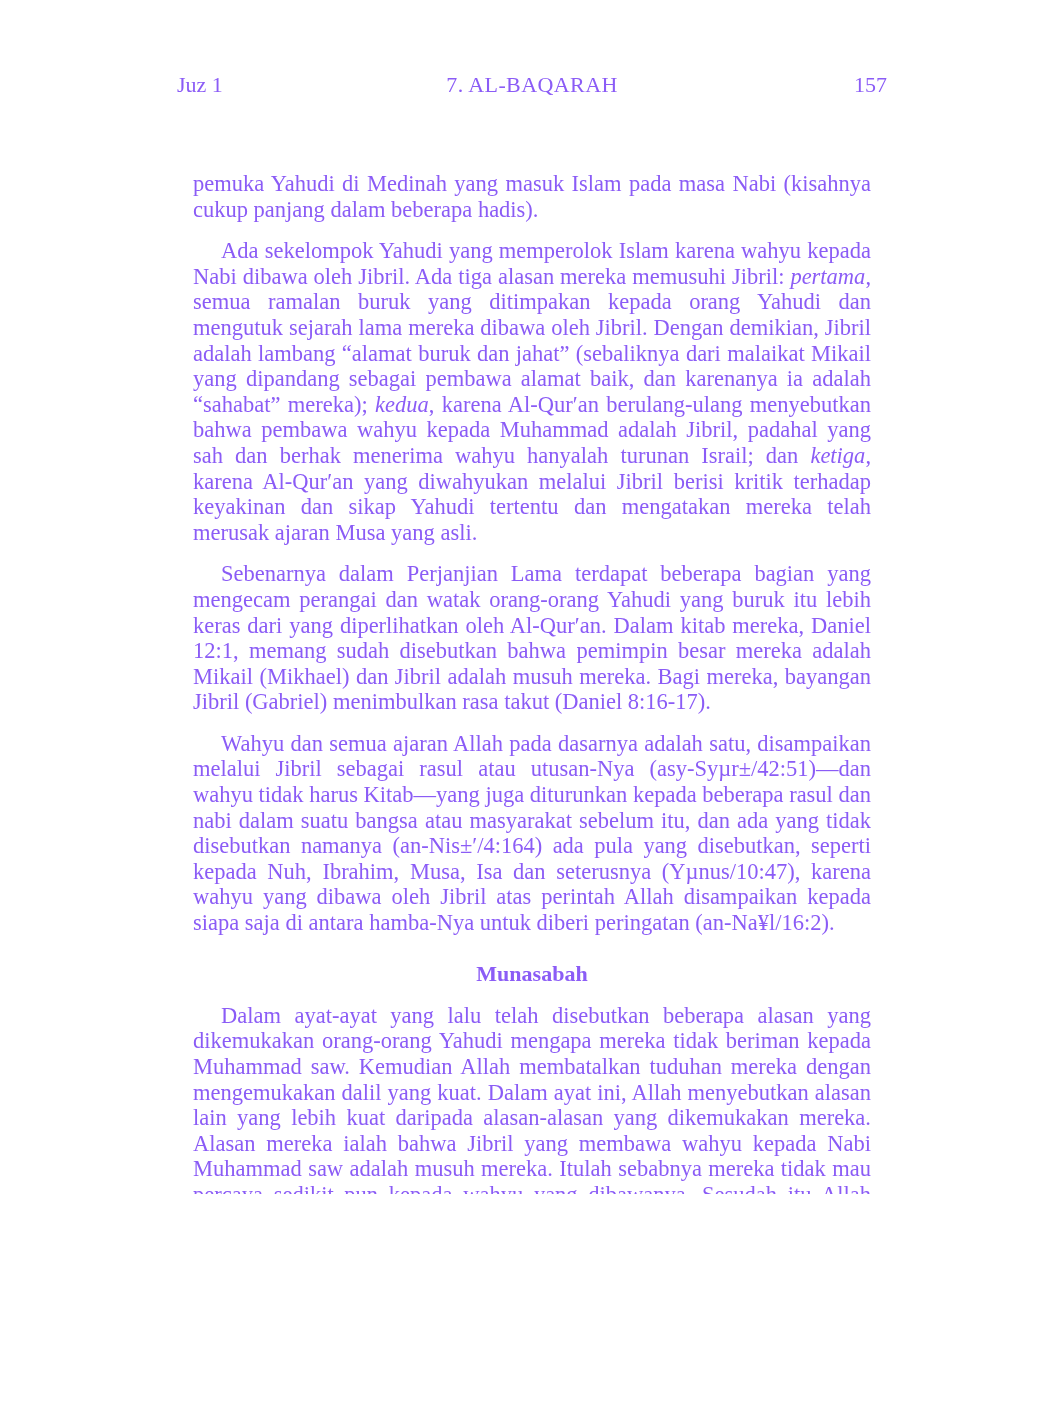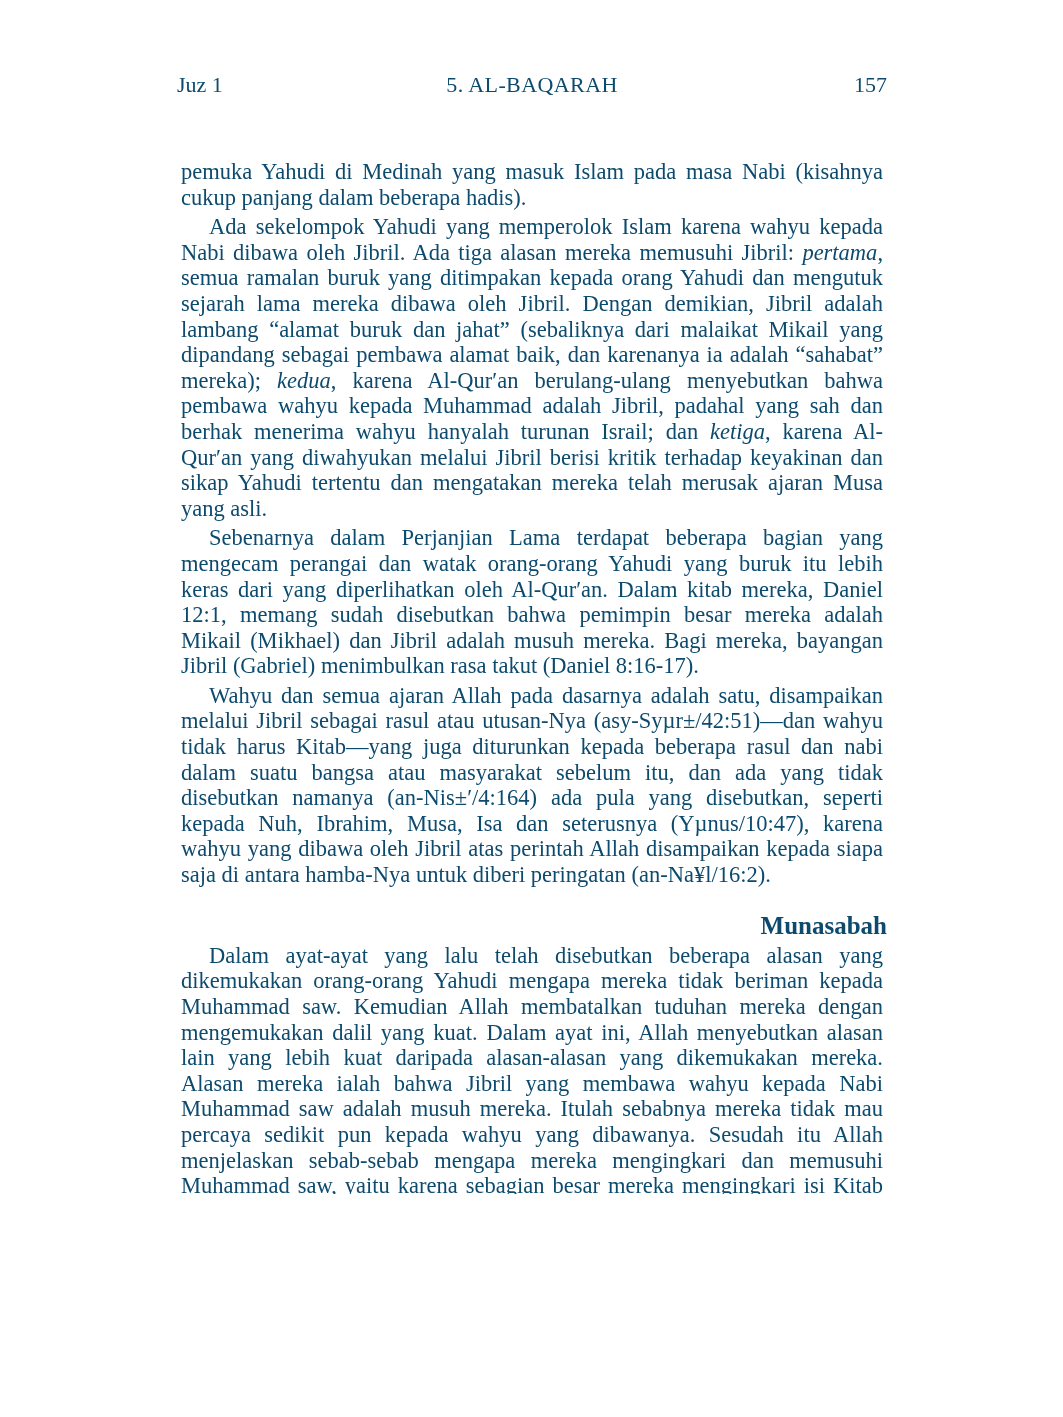--- a/index.html
+++ b/index.html
@@ -2,21 +2,21 @@
 <html><head>
 <meta charset="utf-8">
 <style>
   html, body { margin: 0; padding: 0; background: #ffffff; }
   .page {
     position: relative;
     width: 1063px;
     height: 1194px;
     background: #ffffff;
     font-family: "Liberation Serif", serif;
-    color: #0c4a6e;
+    color: #8b5cf6;
     overflow: hidden;
   }
   .running-header {
     position: absolute;
     top: 72px;
     left: 177px;
     width: 710px;
     display: grid;
     grid-template-columns: 1fr auto 1fr;
     align-items: baseline;
@@ -30,40 +30,40 @@
   .content {
     position: absolute;
     top: 155px;
     left: 177px;
     width: 710px;
     font-size: 22.5px;
     line-height: 25.6px;
     text-align: justify;
   }
   .content p {
-    margin: 4px;
+    margin: 16px;
     text-indent: 28px;
   }
   .content p.no-indent { text-indent: 0; }
   .section-heading {
-    font-size: 25px;
+    font-size: 22px;
     line-height: 25.6px;
     font-weight: bold;
     margin: 25.6px 0 0 0;
-    text-align: right;
+    text-align: center;
   }
 </style>
 </head>
 <body>
 
 <div class="page">
 
   <div class="running-header">
     <span class="header-juz">Juz 1</span>
-    <span class="header-title">5. AL-BAQARAH</span>
+    <span class="header-title">7. AL-BAQARAH</span>
     <span class="header-page">157</span>
   </div>
 
   <div class="content">
     <p class="no-indent"><span>pemuka Yahudi di Medinah yang masuk Islam pada masa Nabi (kisahnya cukup panjang dalam beberapa hadis).</span></p>
     <p><span>Ada sekelompok Yahudi yang memperolok Islam karena wahyu kepada Nabi dibawa oleh Jibril. Ada tiga alasan mereka memusuhi Jibril: </span><i>pertama</i><span>, semua ramalan buruk yang ditimpakan kepada orang Yahudi dan mengutuk sejarah lama mereka dibawa oleh Jibril. Dengan demikian, Jibril adalah lambang “alamat buruk dan jahat” (sebaliknya dari malaikat Mikail yang dipandang sebagai pembawa alamat baik, dan karenanya ia adalah “sahabat” mereka); </span><i>kedua</i><span>, karena Al-Qur′an berulang-ulang menyebutkan bahwa pembawa wahyu kepada Muhammad adalah Jibril, padahal yang sah dan berhak menerima wahyu hanyalah turunan Israil; dan </span><i>ketiga</i><span>, karena Al-Qur′an yang diwahyukan melalui Jibril berisi kritik terhadap keyakinan dan sikap Yahudi tertentu dan mengatakan mereka telah merusak ajaran Musa yang asli.</span></p>
     <p><span>Sebenarnya dalam Perjanjian Lama terdapat beberapa bagian yang mengecam perangai dan watak orang-orang Yahudi yang buruk itu lebih keras dari yang diperlihatkan oleh Al-Qur′an. Dalam kitab mereka, Daniel 12:1, memang sudah disebutkan bahwa pemimpin besar mereka adalah Mikail (Mikhael) dan Jibril adalah musuh mereka. Bagi mereka, bayangan Jibril (Gabriel) menimbulkan rasa takut (Daniel 8:16-17).</span></p>
     <p><span>Wahyu dan semua ajaran Allah pada dasarnya adalah satu, disampaikan melalui Jibril sebagai rasul atau utusan-Nya (asy-Syµr±/42:51)—dan wahyu tidak harus Kitab—yang juga diturunkan kepada beberapa rasul dan nabi dalam suatu bangsa atau masyarakat sebelum itu, dan ada yang tidak disebutkan namanya (an-Nis±′/4:164) ada pula yang disebutkan, seperti kepada Nuh, Ibrahim, Musa, Isa dan seterusnya (Yµnus/10:47), karena wahyu yang dibawa oleh Jibril atas perintah Allah disampaikan kepada siapa saja di antara hamba-Nya untuk diberi peringatan (an-Na¥l/16:2).</span></p>
     <h2 class="section-heading">Munasabah</h2>
     <p><span>Dalam ayat-ayat yang lalu telah disebutkan beberapa alasan yang dikemukakan orang-orang Yahudi mengapa mereka tidak beriman kepada Muhammad saw. Kemudian Allah membatalkan tuduhan mereka dengan mengemukakan dalil yang kuat. Dalam ayat ini, Allah menyebutkan alasan lain yang lebih kuat daripada alasan-alasan yang dikemukakan mereka. Alasan mereka ialah bahwa Jibril yang membawa wahyu kepada Nabi Muhammad saw adalah musuh mereka. Itulah sebabnya mereka tidak mau percaya sedikit pun kepada wahyu yang dibawanya. Sesudah itu Allah menjelaskan sebab-sebab mengapa mereka mengingkari dan memusuhi Muhammad saw, yaitu karena sebagian besar mereka mengingkari isi Kitab Taurat yang di dalamnya terdapat kabar gembira tentang kedatangan Nabi Muhammad saw.</span></p>

